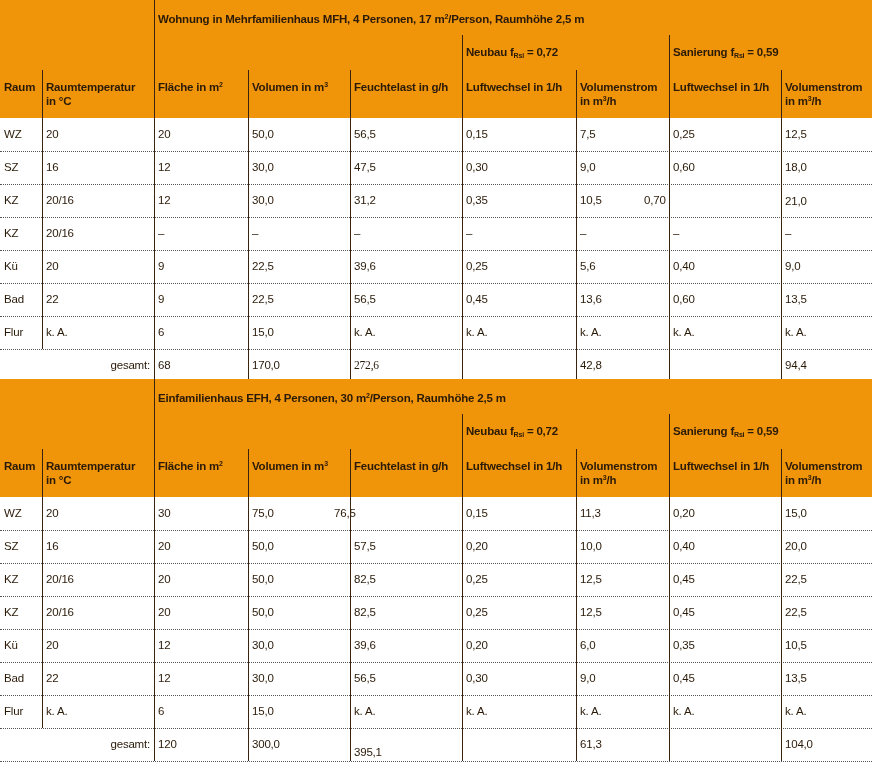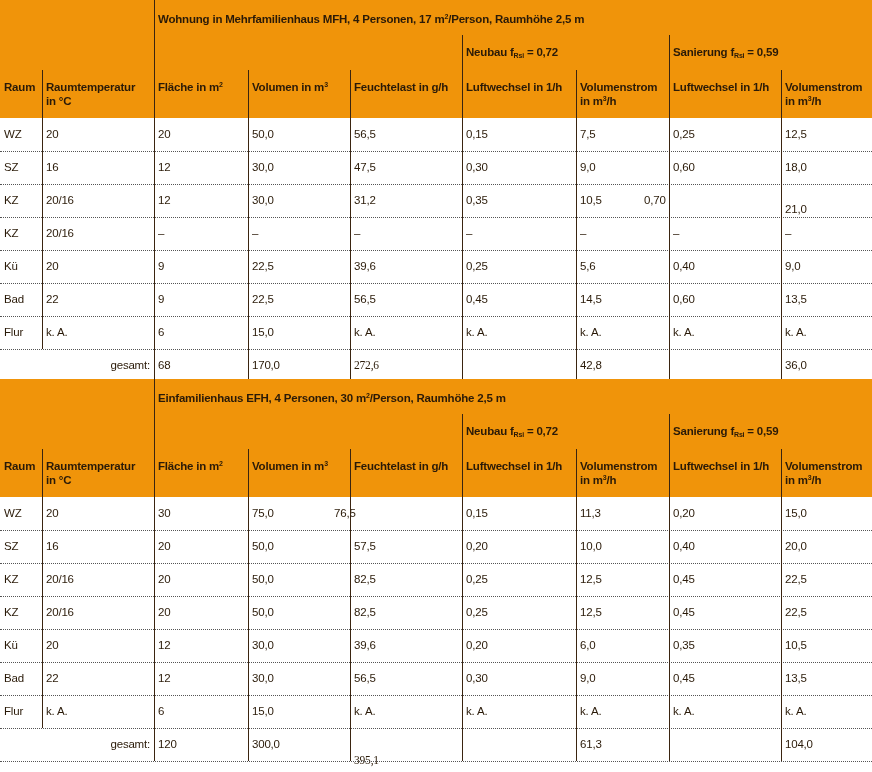--- a/index.html
+++ b/index.html
@@ -65,21 +65,21 @@
     <div class="dot" style="top: 184px;"></div>
     <div style="position: absolute; left: 0px; top: 184px; width: 872px; height: 33px;">
       <div class="t cell" style="left: 4px; top: 9px;">KZ</div>
       <div class="t cell" style="left: 46px; top: 9px;">20/16</div>
       <div class="t cell" style="left: 158px; top: 9px;">12</div>
       <div class="t cell" style="left: 252px; top: 9px;">30,0</div>
       <div class="t cell" style="left: 354px; top: 9px;">31,2</div>
       <div class="t cell" style="left: 466px; top: 9px;">0,35</div>
       <div class="t cell" style="left: 580px; top: 9px;">10,5</div>
       <div class="t cell" style="left: 644px; top: 9px;">0,70</div>
-      <div class="t cell" style="left: 785px; top: 18px;">21,0</div>
+      <div class="t cell" style="left: 785px; top: 10px;">21,0</div>
     </div>
     <div class="dot" style="top: 217px;"></div>
     <div style="position: absolute; left: 0px; top: 217px; width: 872px; height: 33px;">
       <div class="t cell" style="left: 4px; top: 9px;">KZ</div>
       <div class="t cell" style="left: 46px; top: 9px;">20/16</div>
       <div class="t cell" style="left: 158px; top: 9px;">–</div>
       <div class="t cell" style="left: 252px; top: 9px;">–</div>
       <div class="t cell" style="left: 354px; top: 9px;">–</div>
       <div class="t cell" style="left: 466px; top: 9px;">–</div>
       <div class="t cell" style="left: 580px; top: 9px;">–</div>
@@ -99,21 +99,21 @@
       <div class="t cell" style="left: 785px; top: 9px;">9,0</div>
     </div>
     <div class="dot" style="top: 283px;"></div>
     <div style="position: absolute; left: 0px; top: 283px; width: 872px; height: 33px;">
       <div class="t cell" style="left: 4px; top: 9px;">Bad</div>
       <div class="t cell" style="left: 46px; top: 9px;">22</div>
       <div class="t cell" style="left: 158px; top: 9px;">9</div>
       <div class="t cell" style="left: 252px; top: 9px;">22,5</div>
       <div class="t cell" style="left: 354px; top: 9px;">56,5</div>
       <div class="t cell" style="left: 466px; top: 9px;">0,45</div>
-      <div class="t cell" style="left: 580px; top: 9px;">14,5</div>
+      <div class="t cell" style="left: 580px; top: 9px;">13,6</div>
       <div class="t cell" style="left: 673px; top: 9px;">0,60</div>
       <div class="t cell" style="left: 785px; top: 9px;">13,5</div>
     </div>
     <div class="dot" style="top: 316px;"></div>
     <div style="position: absolute; left: 0px; top: 316px; width: 872px; height: 33px;">
       <div class="t cell" style="left: 4px; top: 9px;">Flur</div>
       <div class="t cell" style="left: 46px; top: 9px;">k. A.</div>
       <div class="t cell" style="left: 158px; top: 9px;">6</div>
       <div class="t cell" style="left: 252px; top: 9px;">15,0</div>
       <div class="t cell" style="left: 354px; top: 9px;">k. A.</div>
@@ -124,21 +124,21 @@
     </div>
     <div class="dot" style="top: 349px;"></div>
     <div style="position: absolute; left: 0px; top: 349px; width: 872px; height: 33px;">
       <div class="t cell" style="right: 722px; top: 9px;">gesamt:</div>
       <div class="t cell" style="left: 158px; top: 9px;">68</div>
       <div class="t cell" style="left: 252px; top: 9px;">170,0</div>
       <div class="t cell" style="left: 354px; top: 9px; font-family: Liberation Serif, serif;">272,6</div>
       <div class="t cell" style="left: 466px; top: 9px;"></div>
       <div class="t cell" style="left: 580px; top: 9px;">42,8</div>
       <div class="t cell" style="left: 673px; top: 9px;"></div>
-      <div class="t cell" style="left: 785px; top: 9px;">36,0</div>
+      <div class="t cell" style="left: 785px; top: 9px;">94,4</div>
     </div>
     <div class="vline" style="left: 42px; top: 118px; height: 231px;"></div>
     <div class="vline" style="left: 154px; top: 118px; height: 264px;"></div>
     <div class="vline" style="left: 248px; top: 118px; height: 264px;"></div>
     <div class="vline" style="left: 350px; top: 118px; height: 264px;"></div>
     <div class="vline" style="left: 462px; top: 118px; height: 264px;"></div>
     <div class="vline" style="left: 576px; top: 118px; height: 264px;"></div>
     <div class="vline" style="left: 669px; top: 118px; height: 264px;"></div>
     <div class="vline" style="left: 781px; top: 118px; height: 264px;"></div>
     <div class="hdr" style="top: 379px; height: 118px;"></div>
@@ -243,21 +243,21 @@
       <div class="t cell" style="left: 466px; top: 9px;">k. A.</div>
       <div class="t cell" style="left: 580px; top: 9px;">k. A.</div>
       <div class="t cell" style="left: 673px; top: 9px;">k. A.</div>
       <div class="t cell" style="left: 785px; top: 9px;">k. A.</div>
     </div>
     <div class="dot" style="top: 728px;"></div>
     <div style="position: absolute; left: 0px; top: 728px; width: 872px; height: 33px;">
       <div class="t cell" style="right: 722px; top: 9px;">gesamt:</div>
       <div class="t cell" style="left: 158px; top: 9px;">120</div>
       <div class="t cell" style="left: 252px; top: 9px; text-align: center;">300,0</div>
-      <div class="t cell" style="left: 354px; top: 25px; font-family: Liberation Serif, serif;">395,1</div>
+      <div class="t cell" style="left: 354px; top: 17px;">395,1</div>
       <div class="t cell" style="left: 466px; top: 9px;"></div>
       <div class="t cell" style="left: 580px; top: 9px;">61,3</div>
       <div class="t cell" style="left: 673px; top: 9px;"></div>
       <div class="t cell" style="left: 785px; top: 9px;">104,0</div>
     </div>
     <div class="dot" style="top: 761px;"></div>
     <div class="vline" style="left: 42px; top: 497px; height: 231px;"></div>
     <div class="vline" style="left: 154px; top: 497px; height: 264px;"></div>
     <div class="vline" style="left: 248px; top: 497px; height: 264px;"></div>
     <div class="vline" style="left: 350px; top: 497px; height: 264px;"></div>

